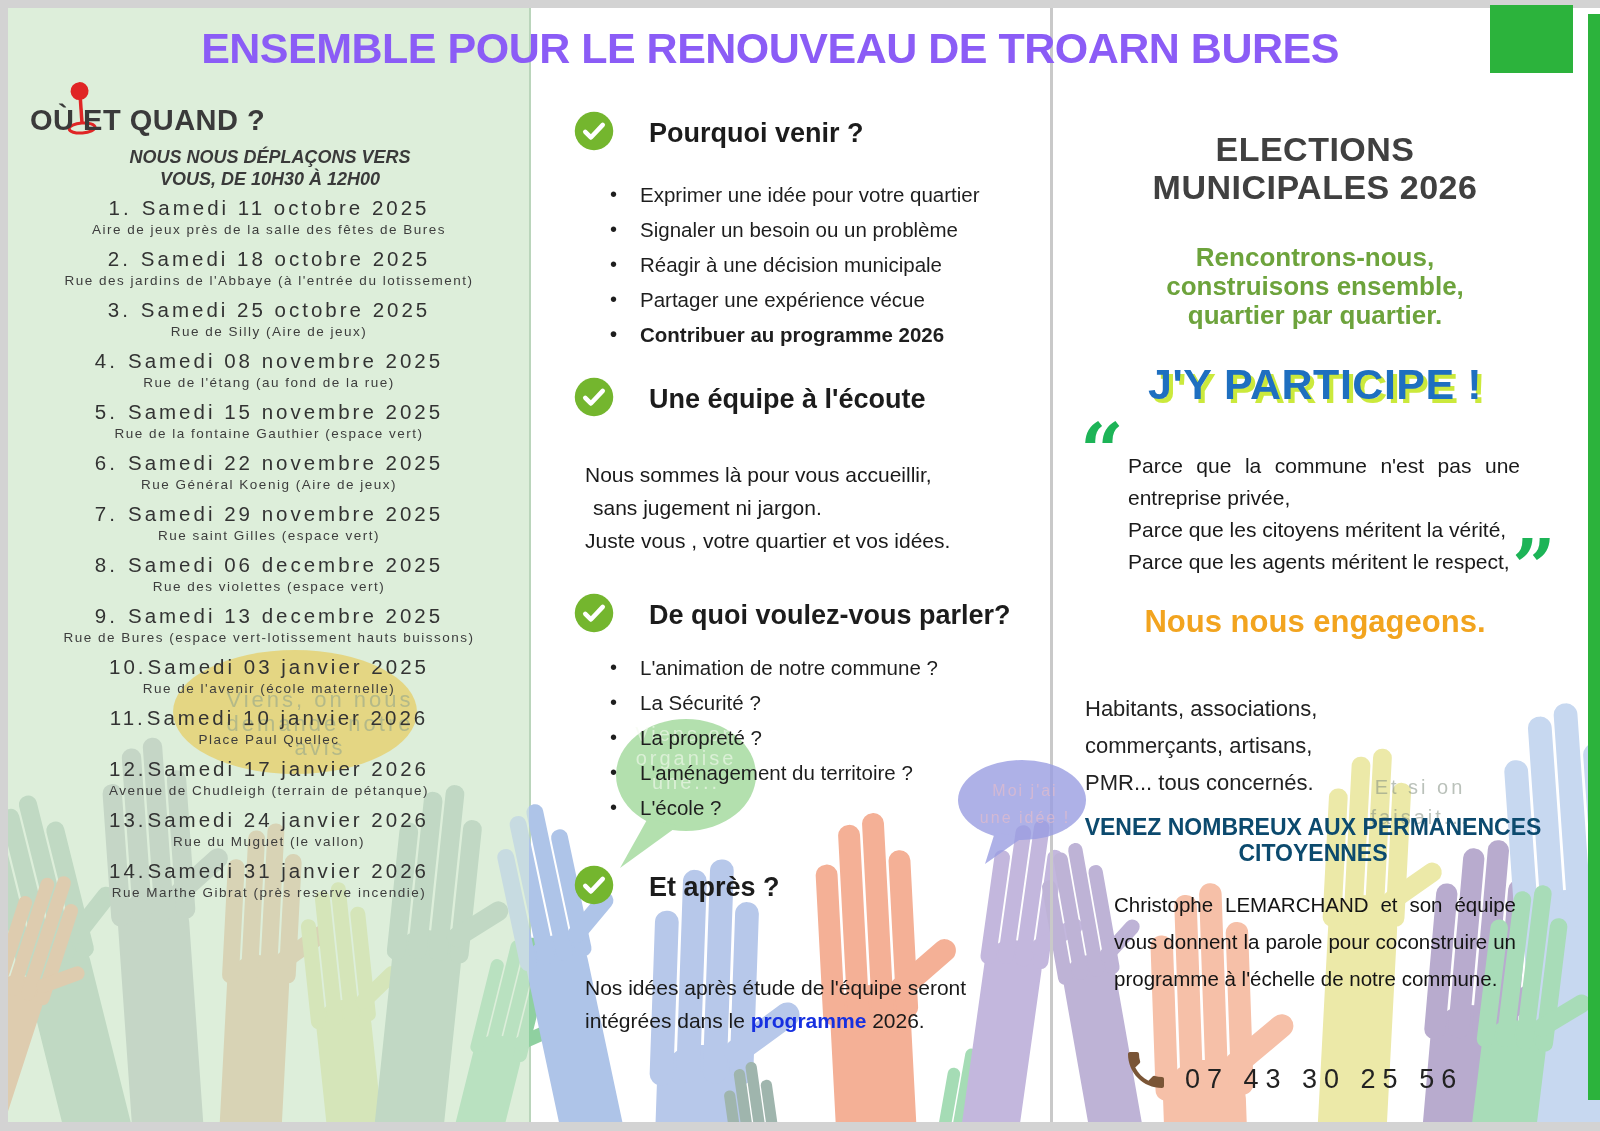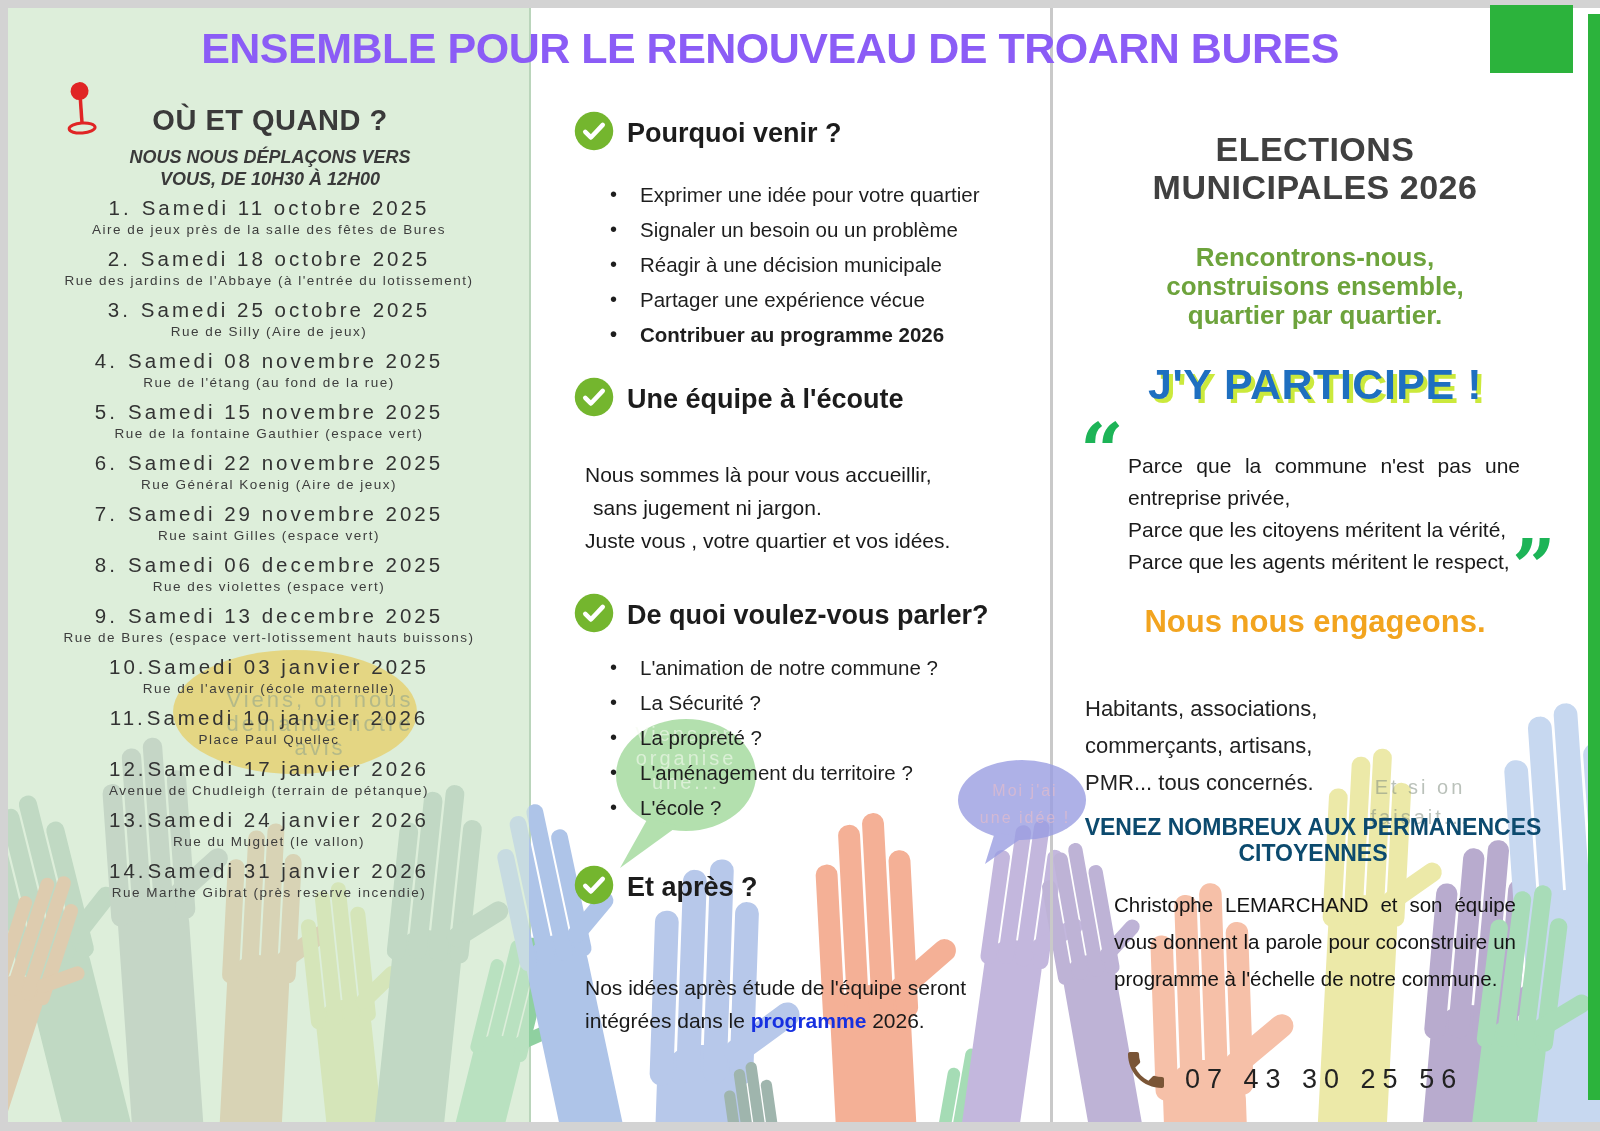--- a/index.html
+++ b/index.html
@@ -23,32 +23,32 @@
   #wm-left{left:170px;top:688px;width:300px;font-size:22px;line-height:24px;color:rgba(140,162,140,.55);}
   #wm-green{left:616px;top:722px;width:140px;font-size:20px;line-height:24px;color:rgba(245,250,240,.6);}
   #wm-blue{left:955px;top:777px;width:140px;font-size:16px;line-height:27px;color:rgba(235,190,200,.6);letter-spacing:2px;}
   #wm-yellow{left:1340px;top:772px;width:160px;font-size:20px;line-height:30px;color:rgba(130,142,130,.55);}
   
   #page-title{position:absolute;left:180px;top:24px;width:1180px;z-index:10;text-align:center;
               font-size:43px;font-weight:bold;letter-spacing:-.5px;color:#8b5cf6;}
   
   .abs{position:absolute;z-index:10;}
   #pin{left:64px;top:80px;}
-  #left-heading{left:30px;top:104px;width:480px;text-align:center;font-size:29px;font-weight:bold;
+  #left-heading{left:30px;top:104px;width:480px;text-align:left;font-size:29px;font-weight:bold;
                 color:#3a3a3a;letter-spacing:.5px;}
   #left-sub{left:30px;top:146px;width:480px;text-align:center;font-style:italic;font-weight:bold;
             font-size:18px;line-height:22px;color:#3a3a3a;}
   #events{left:24px;top:196px;width:490px;text-align:center;}
   .event{margin-bottom:9px;}
   .event-date{font-size:20.5px;letter-spacing:3px;color:#333;white-space:nowrap;}
   .event-num{margin-right:10px;}
   .event-num.tight{margin-right:1px;}
   .event-place{font-size:13.5px;letter-spacing:1.5px;line-height:16px;color:#3d3d3d;margin-top:2px;}
   
-  .badge-row{display:flex;align-items:center;gap:12px;}
+  .badge-row{display:flex;align-items:center;gap:34px;}
   .badge-row .sec-title{font-size:27px;font-weight:bold;color:#1c1c1c;}
   #sec-why{left:573px;top:110px;}
   #why-bullets{left:610px;top:183px;}
   ul.blist{list-style:none;margin:0;padding:0;}
   ul.blist li{font-size:20.5px;color:#1e1e1e;margin-bottom:11px;padding-left:30px;position:relative;}
   ul.blist li::before{content:"•";position:absolute;left:0;top:0;font-size:20px;color:#1e1e1e;}
   li.hl{color:#3bb54a;font-weight:bold;}
   li.hl::before{color:#3bb54a;}
   #sec-team{left:573px;top:376px;}
   #team-text{left:585px;top:458px;font-size:21px;line-height:33px;color:#1a1a1a;}

